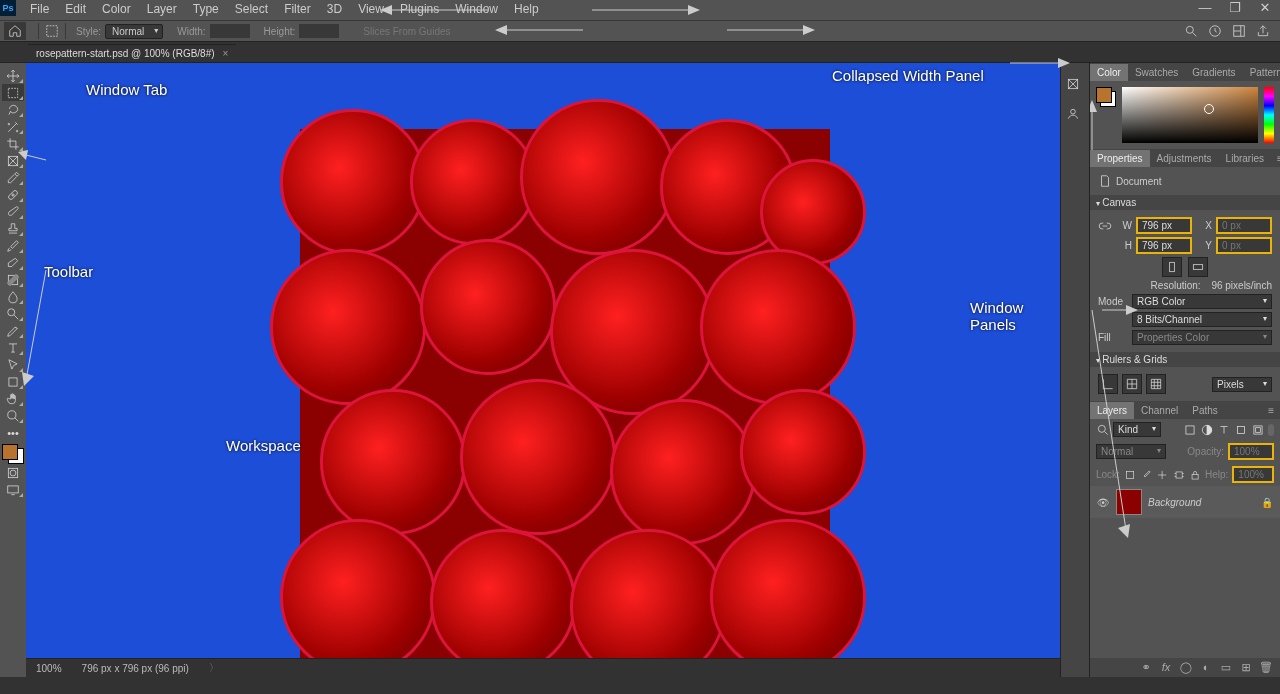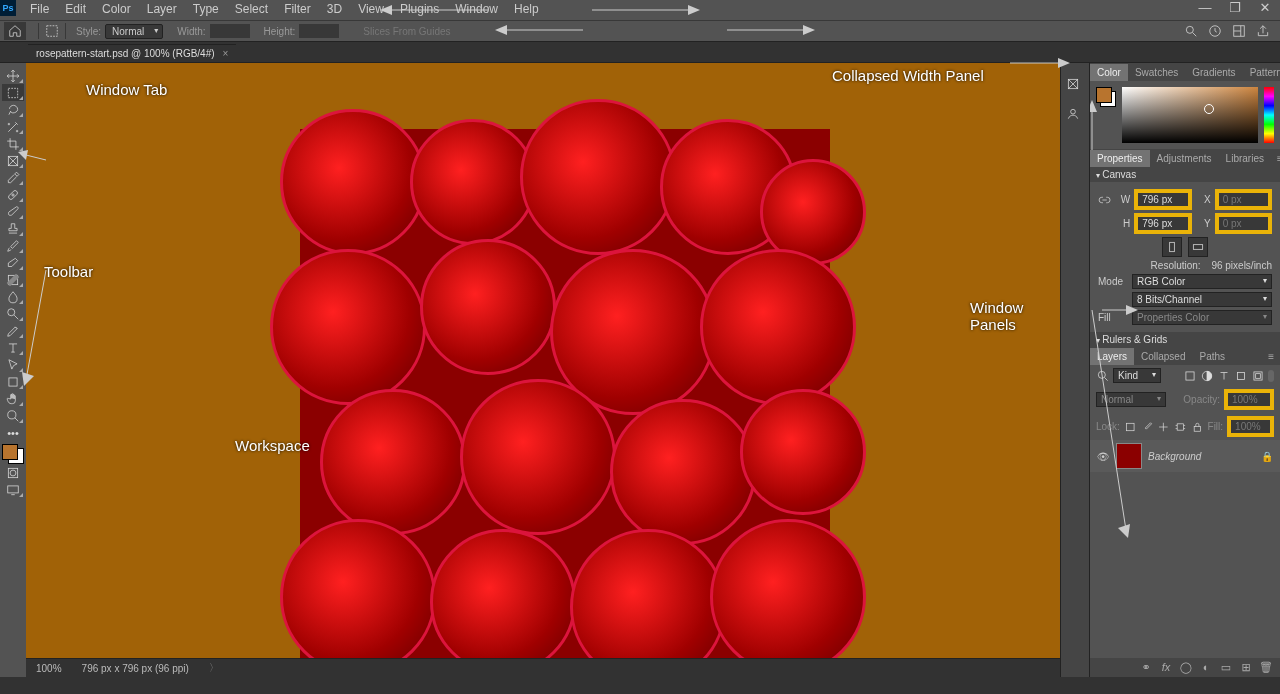--- a/index.html
+++ b/index.html
@@ -22,21 +22,21 @@
   .tab .close{margin-left:8px;color:#999}
   .main{display:flex;height:614px}
   .toolbar{width:26px;background:#535353;display:flex;flex-direction:column;align-items:center;padding-top:4px}
   .tool{width:22px;height:17px;display:flex;align-items:center;justify-content:center;color:#ddd;position:relative}
   .tool.sel{background:#3a3a3a}
   .tool::after{content:"";position:absolute;right:1px;bottom:1px;border:2px solid transparent;border-right-color:#aaa;border-bottom-color:#aaa;width:0;height:0}
   .tool.nodot::after{display:none}
   .swatches{margin-top:3px;position:relative;width:22px;height:20px}
   .swatches .fg{position:absolute;left:0;top:0;width:14px;height:14px;background:#b8742e;border:1px solid #000}
   .swatches .bg{position:absolute;right:0;bottom:0;width:14px;height:14px;background:#fff;border:1px solid #000}
-  .canvas-area{flex:1;background:#a16207;position:relative;overflow:hidden}
+  .canvas-area{flex:1;background:#1d4ed8;position:relative;overflow:hidden}
   .canvas{position:absolute;left:274px;top:66px;width:530px;height:530px;background:#8b0000}
   .petal{position:absolute;border-radius:50%;border:3px solid #dc143c;background:radial-gradient(circle at 40% 40%,#ff2020,#a00000 60%,#600000)}
   .annot{position:absolute;color:#fff;font-size:15px;text-shadow:0 0 3px #000}
   .arrow{position:absolute}
   .arrow line{stroke:#ccc;stroke-width:1}
   .arrow polygon{fill:#ccc}
   .collapsed-rail{width:28px;background:#454545;border-left:1px solid #222;display:flex;flex-direction:column;align-items:center;padding-top:14px;gap:12px}
   .rail-ico{width:18px;height:18px;color:#ccc}
   .panels{width:190px;background:#535353;border-left:1px solid #222;display:flex;flex-direction:column;font-size:10px}
   .panel-tabs{display:flex;background:#454545;height:18px;align-items:flex-end}
@@ -48,21 +48,21 @@
   .mini-sw .fg{position:absolute;left:0;top:0;width:14px;height:14px;background:#b8742e;border:1px solid #000}
   .mini-sw .bg{position:absolute;right:0;bottom:0;width:14px;height:14px;background:#fff;border:1px solid #000}
   .picker{flex:1;height:56px;background:linear-gradient(to bottom,transparent,#000),linear-gradient(to right,#fff,#cd853f);position:relative}
   .picker .ring{position:absolute;left:60%;top:30%;width:8px;height:8px;border:1px solid #fff;border-radius:50%}
   .huebar{width:10px;height:56px;background:linear-gradient(red,magenta,blue,cyan,lime,yellow,red)}
   .section-hdr{background:#454545;padding:2px 6px;color:#ddd}
   .section-hdr::before{content:"▾ ";font-size:8px}
   .prop-body{padding:4px 8px}
   .prop-row{display:flex;align-items:center;gap:4px;margin:3px 0}
   .prop-row .k{width:16px;text-align:right;color:#ccc}
-  .num{background:#383838;border:4px solid #eab308;padding:1px 4px;width:44px;color:#ddd}
+  .num{background:#383838;border:2px solid #eab308;padding:1px 4px;width:44px;color:#ddd}
   .num.dis{color:#777}
   .dd{background:#383838;border:1px solid #222;padding:1px 4px;flex:1;color:#ddd;position:relative}
   .dd::after{content:"▾";position:absolute;right:4px;font-size:8px}
   .btn-ico{width:18px;height:18px;border:1px solid #222;background:#383838;display:flex;align-items:center;justify-content:center}
   .layers-body{flex:1;display:flex;flex-direction:column}
   .layer-filter{display:flex;align-items:center;gap:3px;padding:3px 6px}
   .layer-row{display:flex;align-items:center;padding:3px 6px;background:#5a5a5a;gap:6px}
   .thumb{width:24px;height:24px;background:#8b0000;border:1px solid #888}
   .eye{width:14px;text-align:center}
   .lockico{margin-left:auto;font-size:10px}
@@ -127,21 +127,21 @@
         <path d="M15 3v18M3 12h12"></path>
       </svg>
     <svg viewBox="0 0 24 24">
         <path d="M4 14v6h16v-6M12 3v13M7 8l5-5 5 5"></path>
       </svg>
   </div>
 </div>
 
 <div class="tabbar">
   <div class="tab">
-    <span>rosepattern-start.psd @ 100% (RGB/4#)</span>
+    <span>rosepattern-start.psd @ 100% (RGB/8#)</span>
     <span class="close">×</span>
   </div>
 </div>
 
 <div class="main">
   <div class="toolbar">
     <div class="tool">
         <svg class="ic" viewBox="0 0 24 24">
           <path d="M12 2v20M2 12h20M12 2l-3 3M12 2l3 3M12 22l-3-3M12 22l3-3M2 12l3-3M2 12l3 3M22 12l-3-3M22 12l-3 3"></path>
         </svg>
@@ -287,21 +287,21 @@
       <div class="petal" style="left:310px;top:270px;width:140px;height:140px"></div>
       <div class="petal" style="left:440px;top:260px;width:120px;height:120px"></div>
       <div class="petal" style="left:-20px;top:390px;width:150px;height:150px"></div>
       <div class="petal" style="left:130px;top:400px;width:140px;height:140px"></div>
       <div class="petal" style="left:270px;top:400px;width:150px;height:150px"></div>
       <div class="petal" style="left:410px;top:390px;width:150px;height:150px"></div>
     </div>
 
     <div class="annot" style="left:60px;top:18px">Window Tab</div>
     <div class="annot" style="left:18px;top:200px">Toolbar</div>
-    <div class="annot" style="left:209px;top:374px">Workspace</div>
+    <div class="annot" style="left:200px;top:374px">Workspace</div>
     <div class="annot" style="left:806px;top:4px">Collapsed Width Panel</div>
     <div class="annot" style="left:944px;top:236px">Window Panels</div>
 
     <div class="status">
       <span>100%</span>
       <span>796 px x 796 px (96 ppi)</span>
       <span style="color:#888">〉</span>
     </div>
   </div>
 
@@ -334,20 +334,28 @@
           <div class="ring"></div>
         </div>
       <div class="huebar"></div>
     </div>
 
     <div class="panel-tabs">
       <div class="ptab active">Properties</div>
       <div class="ptab">Adjustments</div>
       <div class="ptab">Libraries</div>
       <div class="panel-menu">≡</div>
+    </div>
+    <div class="prop-body">
+      <div class="prop-row">
+          <svg class="ic" viewBox="0 0 24 24">
+            <path d="M6 3h9l3 3v15H6z"></path>
+          </svg>
+          <span>Document</span>
+        </div>
     </div>
     <div class="section-hdr">Canvas</div>
     <div class="prop-body">
       <div class="prop-row">
         <svg class="ic" viewBox="0 0 24 24">
             <path d="M9 7H7a5 5 0 000 10h2M15 7h2a5 5 0 010 10h-2M8 12h8"></path>
           </svg>
         <span class="k">W</span>
         <div class="num">796 px</div>
         <span class="k">X</span>
@@ -380,24 +388,44 @@
       <div class="prop-row">
           <span style="width:30px"></span>
           <div class="dd">8 Bits/Channel</div>
         </div>
       <div class="prop-row">
           <span style="width:30px">Fill</span>
           <div class="dd" style="color:#888">Properties Color</div>
         </div>
     </div>
     <div class="section-hdr">Rulers &amp; Grids</div>
+    <div class="prop-body">
+      <div class="prop-row">
+        <div class="btn-ico">
+            <svg class="ic" viewBox="0 0 24 24">
+              <path d="M4 4v16h16"></path>
+            </svg>
+          </div>
+        <div class="btn-ico">
+            <svg class="ic" viewBox="0 0 24 24">
+              <path d="M4 4h16v16H4zM4 12h16M12 4v16"></path>
+            </svg>
+          </div>
+        <div class="btn-ico">
+            <svg class="ic" viewBox="0 0 24 24">
+              <path d="M4 4h16v16H4zM4 9h16M4 15h16M9 4v16M15 4v16"></path>
+            </svg>
+          </div>
+        <div class="dd" style="width:50px;flex:none;margin-left:auto">Pixels</div>
+      </div>
+    </div>
 
     <div class="panel-tabs">
       <div class="ptab active">Layers</div>
-      <div class="ptab">Collapsed</div>
+      <div class="ptab">Channel</div>
       <div class="ptab">Paths</div>
       <div class="panel-menu">≡</div>
     </div>
     <div class="layers-body">
       <div class="layer-filter">
         <svg class="ic" viewBox="0 0 24 24">
             <circle cx="10" cy="10" r="6"></circle>
             <path d="M15 15l5 5"></path>
           </svg>
         <div class="dd" style="width:38px;flex:none">Kind</div>
@@ -438,21 +466,21 @@
             <path d="M12 4v16M4 12h16"></path>
           </svg>
         <svg class="ic" viewBox="0 0 24 24">
             <rect x="6" y="6" width="12" height="12"></rect>
             <path d="M3 9h3M3 15h3M18 9h3M18 15h3"></path>
           </svg>
         <svg class="ic" viewBox="0 0 24 24">
             <rect x="6" y="11" width="12" height="9"></rect>
             <path d="M9 11V8a3 3 0 016 0v3"></path>
           </svg>
-        <span style="margin-left:auto;color:#888">Fill:</span>
+        <span style="margin-left:auto;color:#888">Help:</span>
         <div class="num dis" style="width:34px">100%</div>
       </div>
       <div class="layer-row">
         <div class="eye">👁</div>
         <div class="thumb"></div>
         <span style="font-style:italic">Background</span>
         <span class="lockico">🔒</span>
       </div>
       <div class="layer-foot">
         <div>⚭</div>

